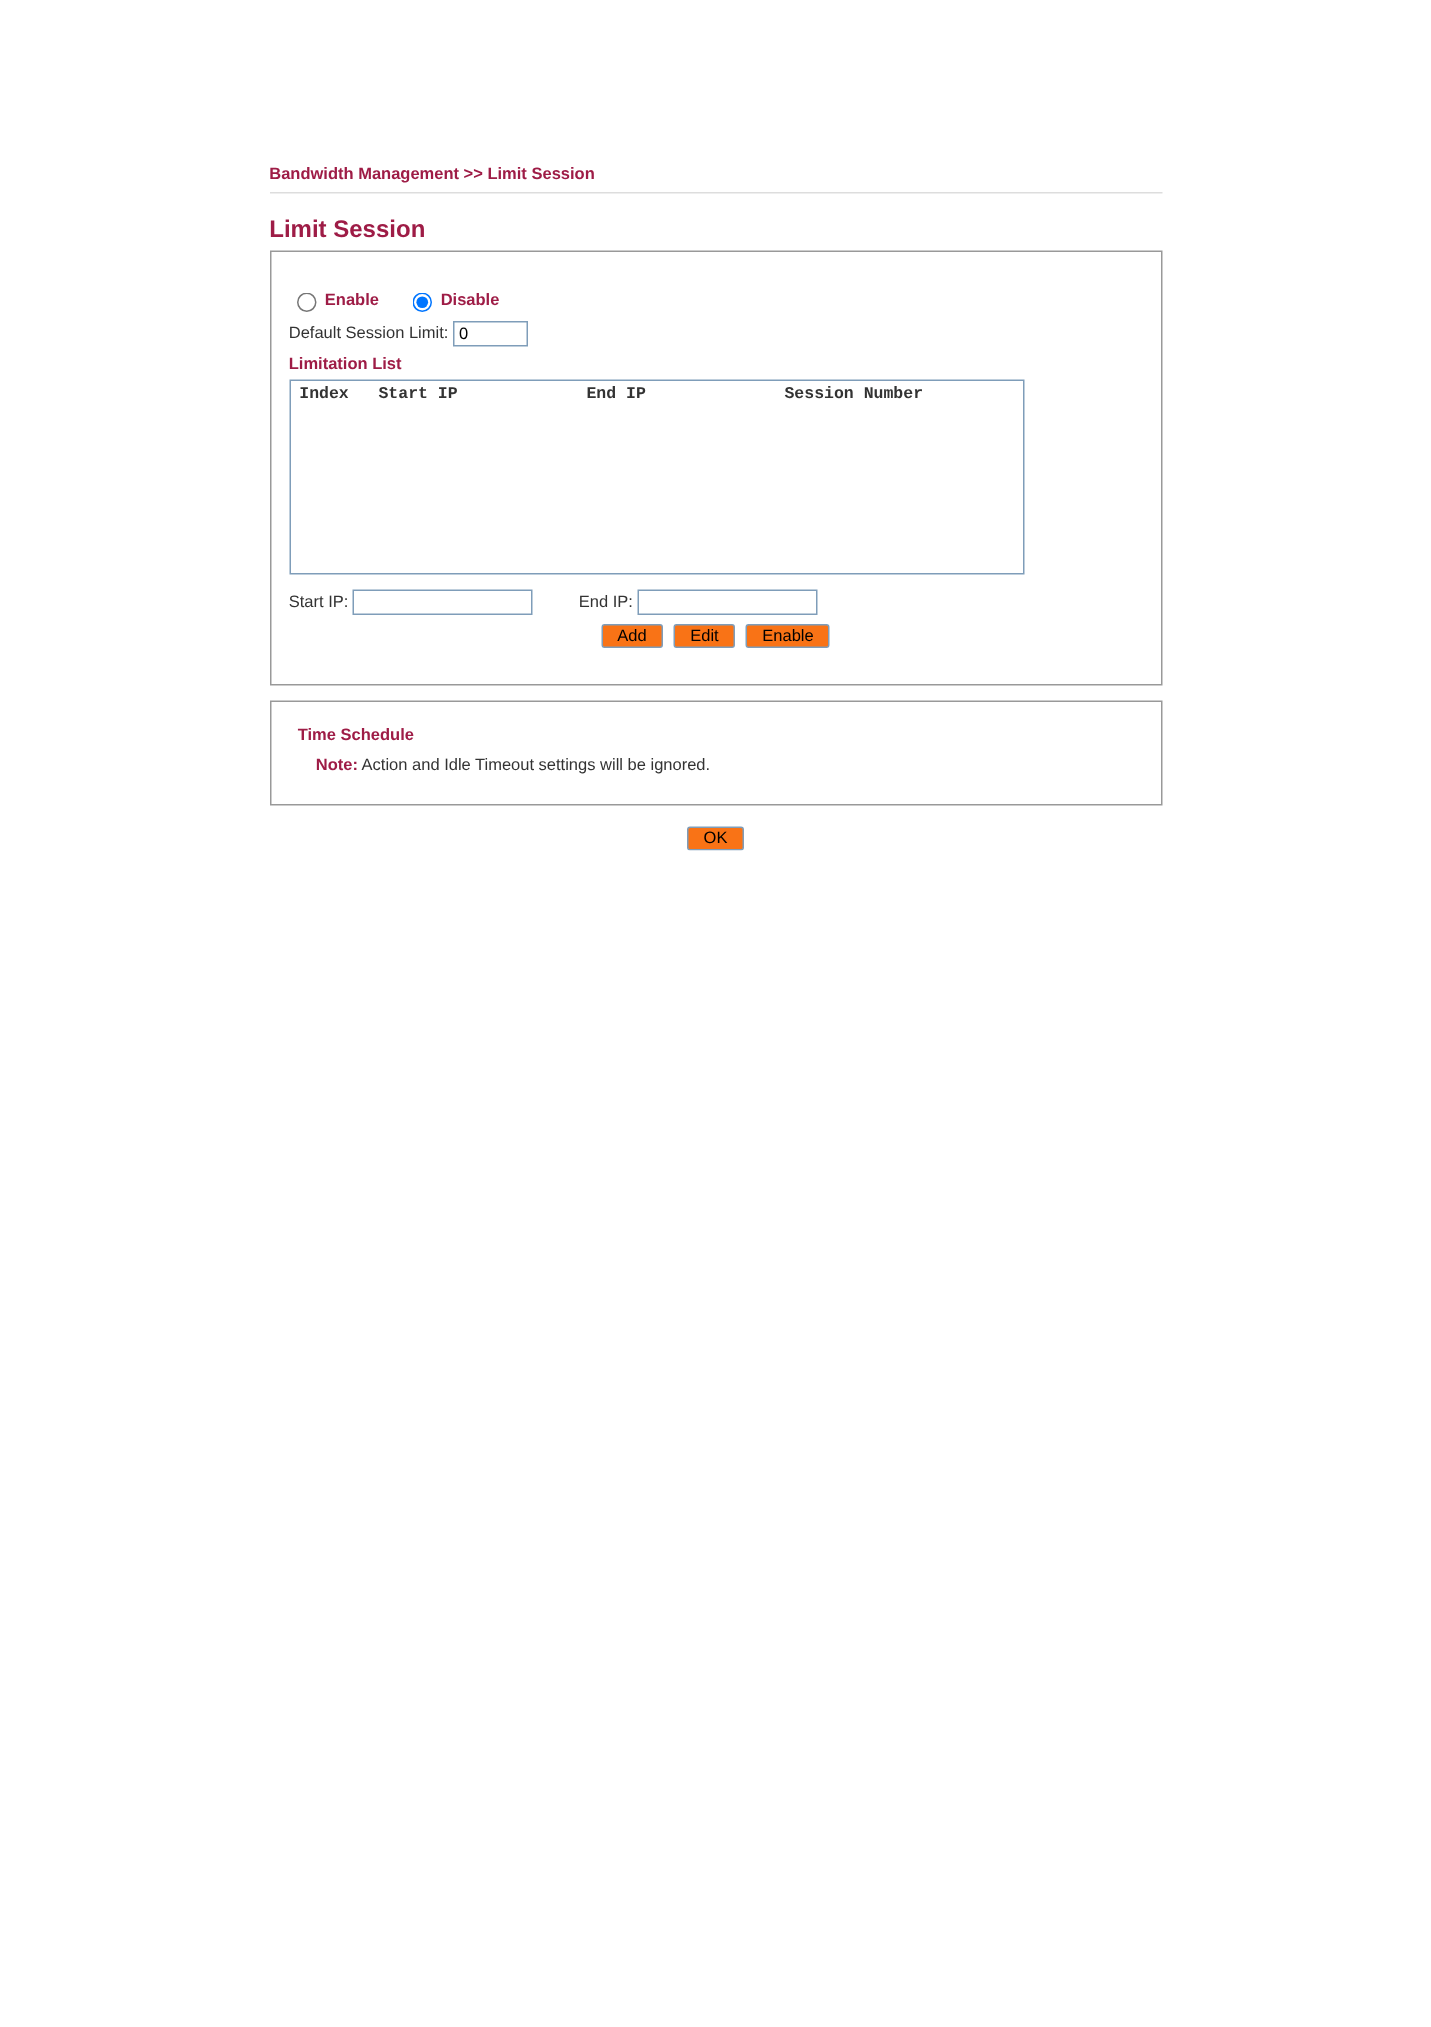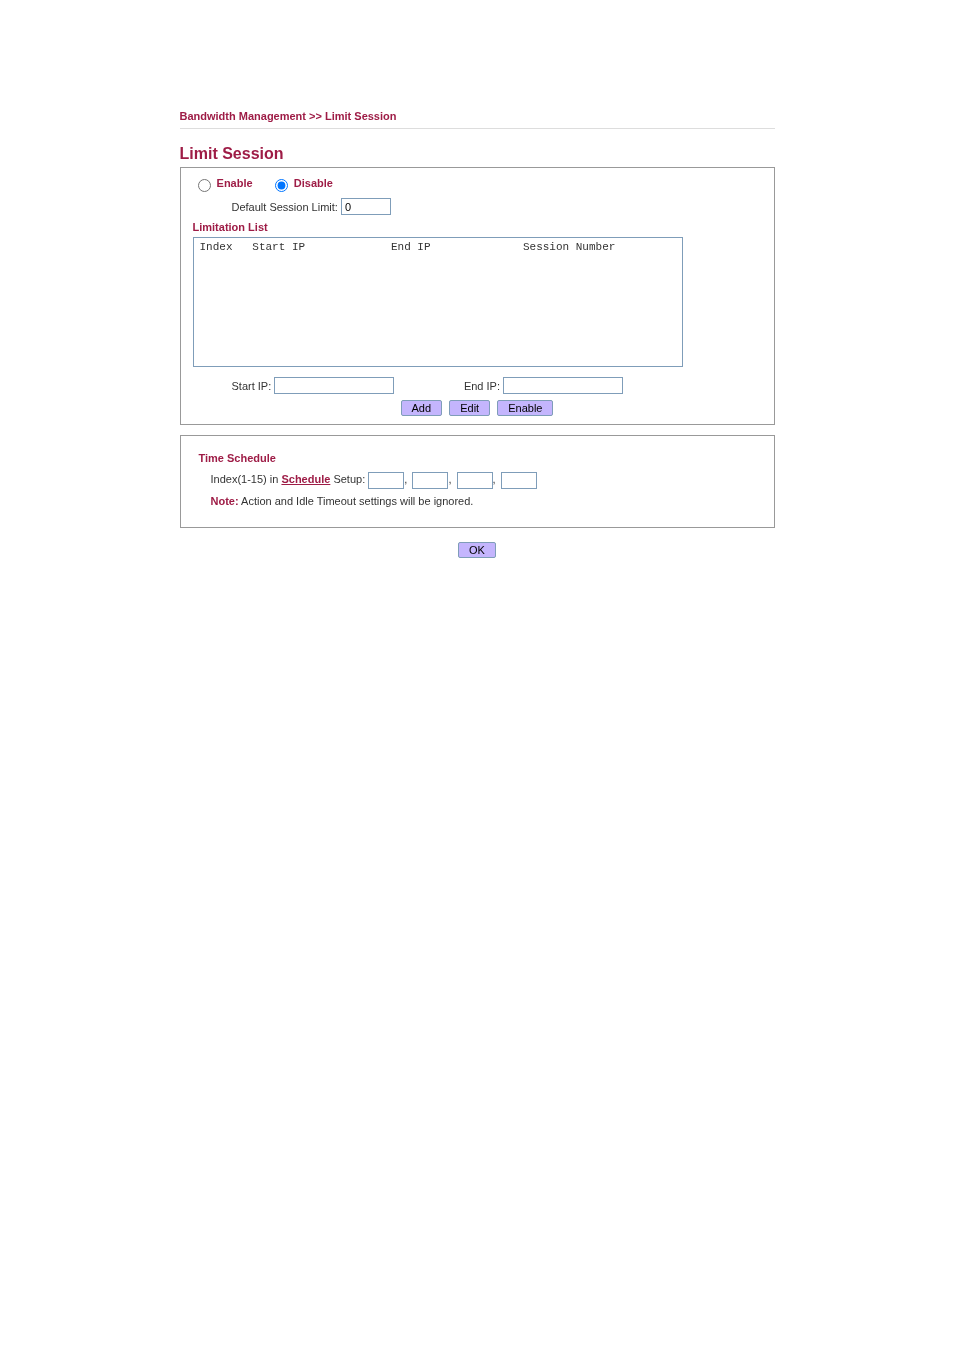--- a/index.html
+++ b/index.html
@@ -25,42 +25,41 @@
       margin-bottom: 16px;
     }
     .section-title {
       color: #9e1c46;
       font-weight: bold;
       font-size: 16px;
       margin-bottom: 4px;
     }
     .panel {
       border: 1px solid #999;
-      padding: 8px 12px;
+      padding: 24px 12px;
     }
     .radio-row {
       margin-bottom: 6px;
     }
     .radio-row label {
       color: #9e1c46;
       font-weight: bold;
       margin-right: 14px;
       cursor: pointer;
       vertical-align: middle;
     }
     .radio-row input[type="radio"] {
       vertical-align: middle;
       margin-right: 3px;
     }
     .field-row {
       margin-bottom: 6px;
     }
     .field-row label {
       vertical-align: middle;
-      margin-left: 39px;
     }
     .field-row input[type="text"] {
       border: 1px solid #7f9db9;
       font-size: 11px;
       padding: 1px 3px;
       height: 17px;
       vertical-align: middle;
     }
     .w50 { width: 50px; }
     .w120 { width: 120px; }
@@ -76,30 +75,31 @@
       border: 1px solid #7f9db9;
       background: #fff;
       height: 130px;
       font-family: "Courier New", monospace;
       font-size: 11px;
       padding: 3px 6px;
       overflow: auto;
       margin-bottom: 10px;
       white-space: pre;
       width: 490px;
+      font-weight: bold;
     }
     .btn-row {
       text-align: center;
       margin-top: 6px;
     }
     button {
       font-family: Verdana, Arial, sans-serif;
       font-size: 11px;
       border: 1px solid #7f9db9;
-      background: #c4b5fd;
+      background: #f97316;
       padding: 1px 10px;
       margin: 0 2px;
       cursor: pointer;
       border-radius: 2px;
     }
     .time-panel {
       border: 1px solid #999;
       margin-top: 10px;
       padding: 12px;
     }
@@ -175,27 +175,20 @@
       <button>Add</button>
       <button>Edit</button>
       <button>Enable</button>
     </div>
 
   </div>
 
   <div class="time-panel">
     <div class="time-title">Time Schedule</div>
     <div class="time-body">
-      <div class="field-row">
-        <span>Index(1-15) in </span><a href="#">Schedule</a><span> Setup:</span>
-        <input type="text" class="w36" value="" style=""><span class="sep-comma">,</span>
-        <input type="text" class="w36" value="" style=""><span class="sep-comma">,</span>
-        <input type="text" class="w36" value="" style=""><span class="sep-comma">,</span>
-        <input type="text" class="w36" value="" style="">
-      </div>
       <div>
         <span class="note-label">Note:</span><span> Action and Idle Timeout settings will be ignored.</span>
       </div>
     </div>
   </div>
 
   <div class="ok-row">
     <button>OK</button>
   </div>
 

